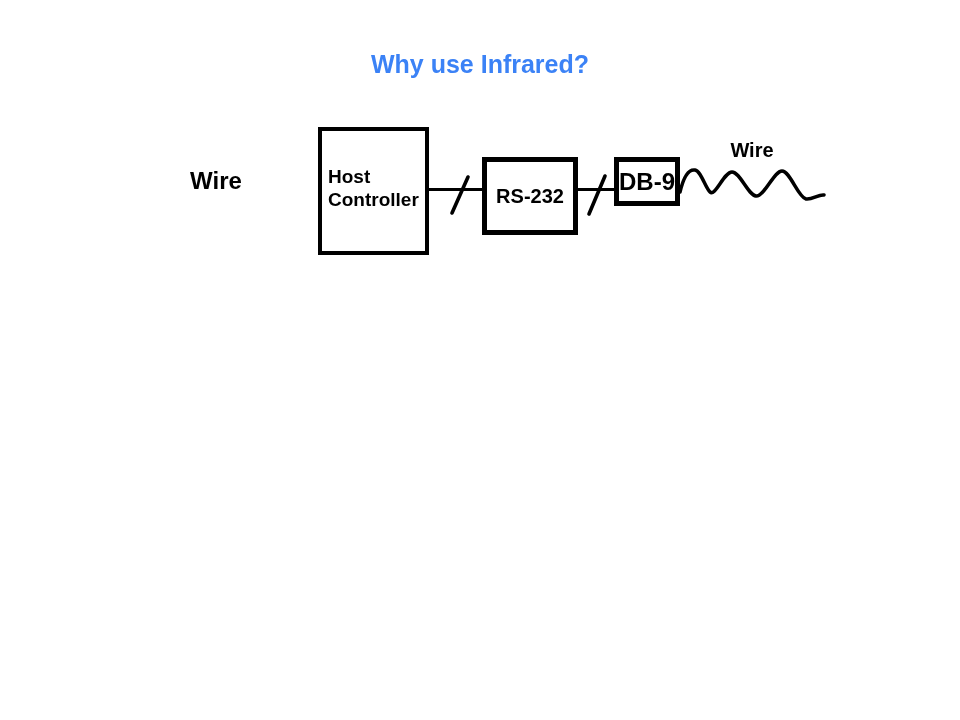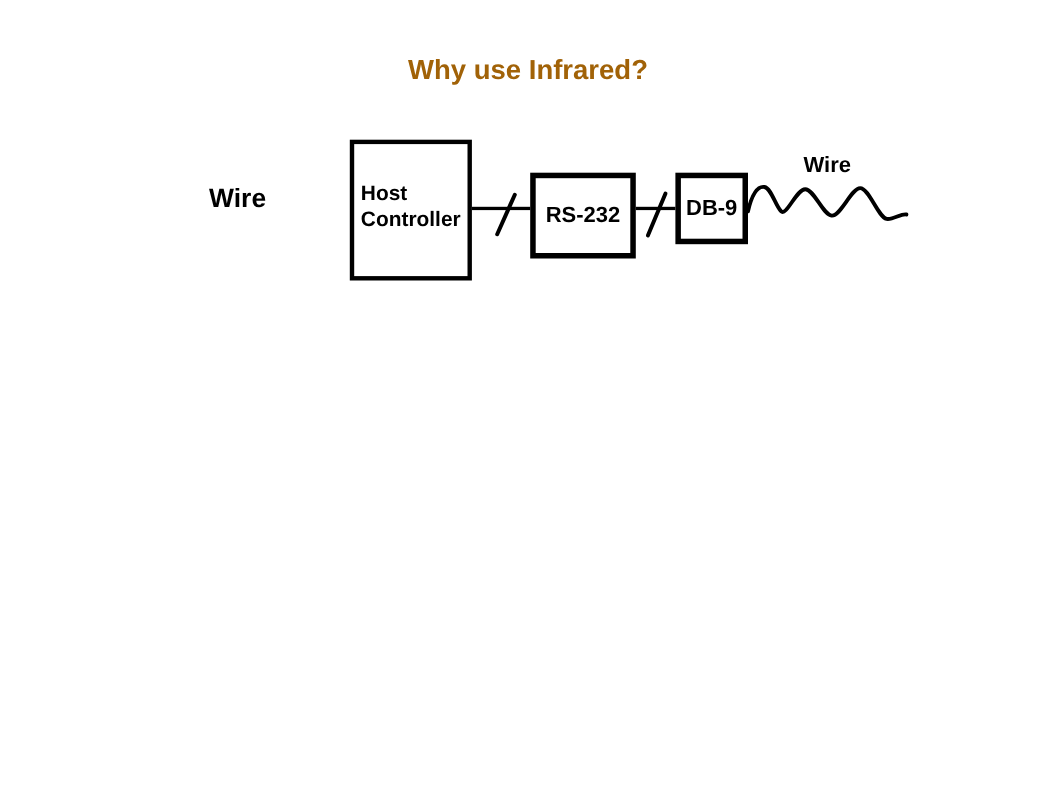--- a/index.html
+++ b/index.html
@@ -19,21 +19,21 @@
   .title {
     position: absolute;
     top: 49px;
     left: 0;
     right: 0;
     margin: 0;
     text-align: center;
     font-size: 25px;
     line-height: 30px;
     font-weight: 700;
-    color: #a16207;
+    color: #3b82f6;
   }
   .diagram {
     position: absolute;
     left: 0;
     top: 110px;
     width: 960px;
     height: 180px;
   }
   .caption {
     position: absolute;
@@ -73,23 +73,23 @@
     top: 47px;
     width: 96px;
     height: 78px;
     border-width: 5px;
     font-size: 20px;
   }
   .box.db9 {
     left: 614px;
     top: 47px;
     width: 66px;
-    height: 65px;
+    height: 49px;
     border-width: 5px;
-    font-size: 20px;
+    font-size: 24px;
   }
   .conn {
     position: absolute;
     height: 3px;
     background: #000000;
     top: 78px;
   }
   .conn1 { left: 429px; width: 54px; }
   .conn2 { left: 578px; width: 37px; }
   .slash {

